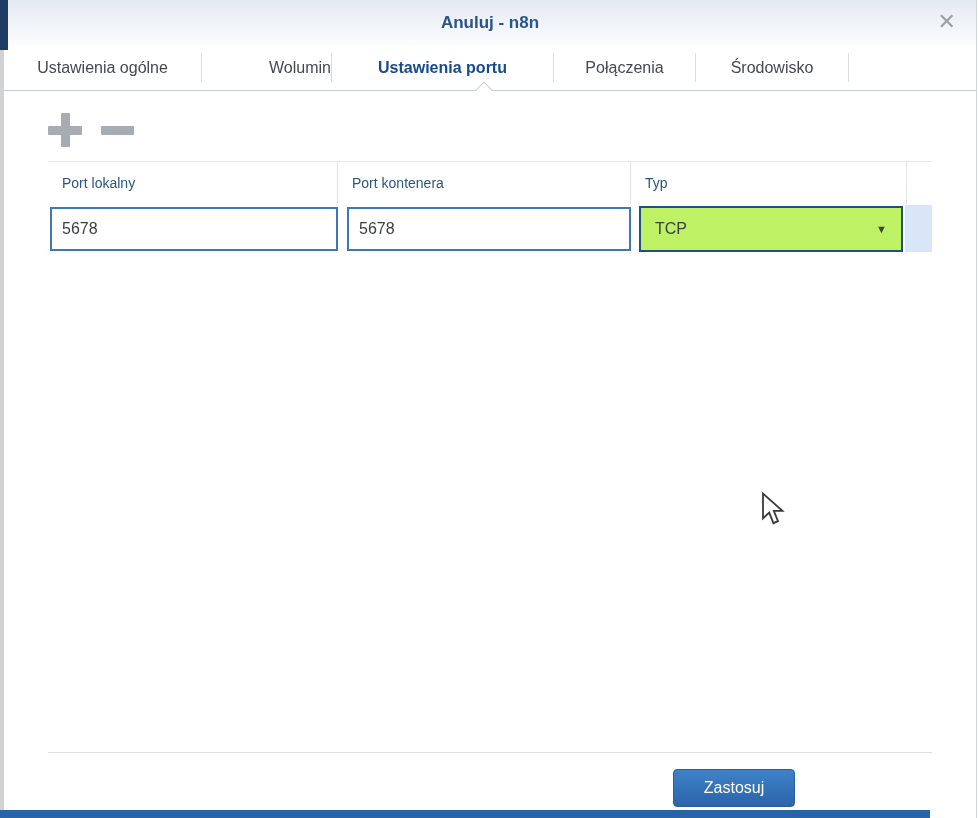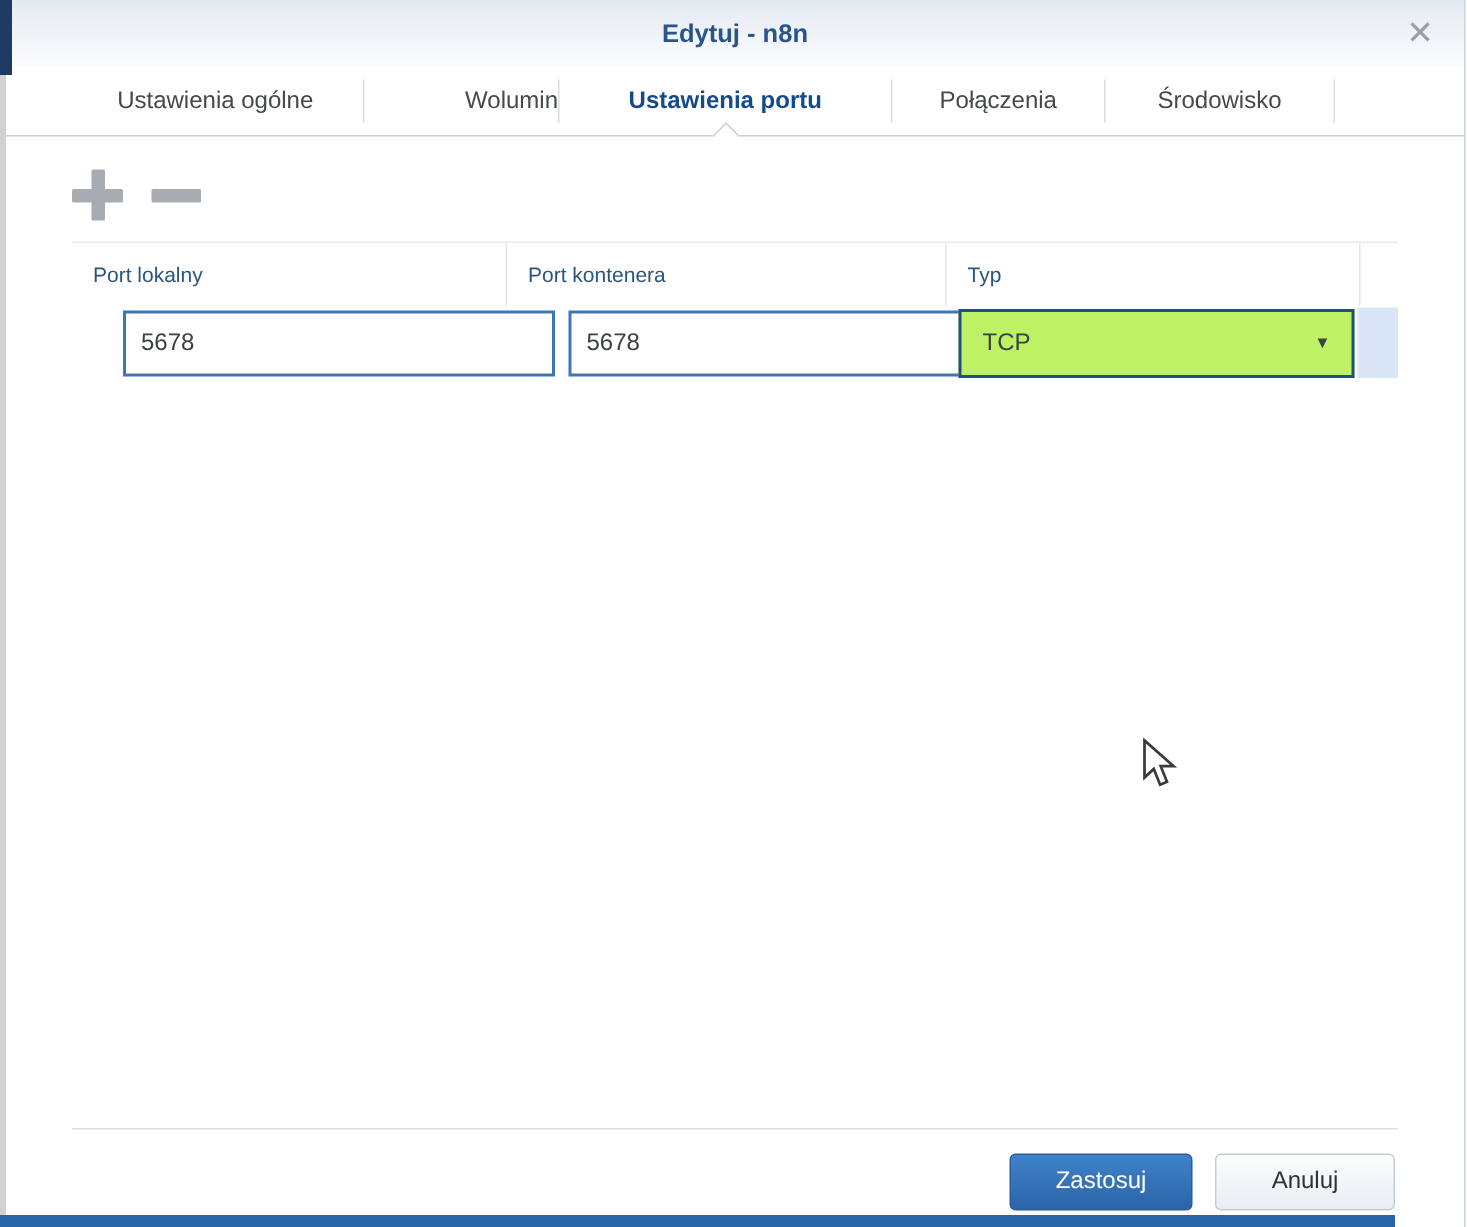--- a/index.html
+++ b/index.html
@@ -19,21 +19,21 @@
             border-right:1px solid #ccd4dd; }
 
   .titlebar { position:absolute; left:0; top:0; width:100%; height:45px;
               background:linear-gradient(#e4eaf2,#fbfcfe); }
   .title { text-align:center; line-height:45px; font-size:17px; font-weight:bold; color:#2a5588; }
   .close { position:absolute; right:20px; top:7px; font-size:22px; line-height:30px;
            color:#9aa0a5; cursor:pointer; font-weight:400; }
 
   
   .tabbar { position:absolute; left:0; top:45px; width:100%; height:46px; background:#fff;
-            border-bottom:1px solid #c8ced5; display:flex; align-items:stretch; padding-left:41px; }
+            border-bottom:1px solid #c8ced5; display:flex; align-items:stretch; }
   .tab { display:flex; align-items:center; justify-content:center; font-size:16px; color:#45494e; cursor:pointer; }
   .tab.active { color:#164a8c; font-weight:bold; }
   .tabsep { width:1px; background:#d9dde2; margin:8px 0; }
   .t1 { width:197px; } .t2 { width:129px;justify-content:flex-end; } .t3 { width:221px; } .t4 { width:141px; } .t5 { width:152px; }
   .notch { position:absolute; left:474px; top:84px; width:12px; height:12px; background:#fff;
            border-left:1px solid #c8ced5; border-top:1px solid #c8ced5; transform:rotate(45deg); z-index:2; }
 
   
   .btn-add { position:absolute; left:44px; top:113px; width:34px; height:34px; cursor:pointer; }
   .btn-add .bar-h { position:absolute; left:0; top:13px; width:34px; height:9px; background:#a7acb2; border-radius:1px; }
@@ -43,21 +43,21 @@
 
   
   .table-topline { position:absolute; left:44px; top:161px; width:884px; height:1px; background:#e7e9ec; }
   .col-header { position:absolute; top:162px; height:42px; line-height:42px; padding-left:14px;
                 font-size:14px; color:#2a567f; border-right:1px solid #e2e5e9; }
   .ch1 { left:44px;  width:290px; }
   .ch2 { left:334px; width:293px; }
   .ch3 { left:627px; width:276px; }
 
   .port-input { position:absolute; top:207px; height:44px; border:2px solid #3e77b5; background:#fff;
-                font-size:16px; color:#3c4043; padding:15px 10px; font-family:"Liberation Sans", sans-serif;margin-left:32px; }
+                font-size:16px; color:#3c4043; padding:15px 10px; font-family:"Liberation Sans", sans-serif; }
   .in1 { left:46px;  width:288px; }
   .in2 { left:343px; width:284px; }
   .dropdown { position:absolute; left:635px; top:206px; width:264px; height:46px; border:2px solid #20507e;
               background:#bef264; display:flex; align-items:center; justify-content:space-between;
               padding:0 14px; font-size:16px; color:#3c4043; cursor:pointer; }
   .dd-arrow { font-size:11px; color:#3f4347; }
   .row-highlight { position:absolute; left:901px; top:205px; width:27px; height:47px; background:#d9e6f7; }
 
   
   .footer-line { position:absolute; left:44px; top:752px; width:884px; height:1px; background:#dadde1; }
@@ -73,21 +73,21 @@
 </style>
 </head>
 <body>
 
 <div class="bg-gray-sliver"></div>
 <div class="bg-navy-corner"></div>
 
 <div class="dialog">
 
   <div class="titlebar">
-    <div class="title">Edytuj - n8n</div>
+    <div class="title">Anuluj - n8n</div>
     <span class="close">✕</span>
   </div>
 
   <div class="tabbar">
     <div class="tab t1">
       <span>Ustawienia ogólne</span>
     </div>
     <div class="tabsep"></div>
     <div class="tab t2">
       <span>Wolumin</span>
@@ -125,21 +125,20 @@
 
   <input class="port-input in1" type="text" value="5678" style="">
   <input class="port-input in2" type="text" value="5678" style="">
   <div class="dropdown">
     <span>TCP</span>
     <span class="dd-arrow">▼</span>
   </div>
 
   <div class="footer-line"></div>
   <div class="btn btn-apply">Zastosuj</div>
-  <div class="btn btn-cancel">Anuluj</div>
 
 </div>
 
 <div class="bg-bottom-strip"></div>
 
 <svg class="cursor" width="28" height="34" viewBox="0 0 14 17">
   <path d="M1.5,0.8 L1.5,13.2 L4.6,10.3 L6.7,15.6 L9.0,14.6 L6.9,9.4 L11.2,9.4 Z" fill="#ffffff" stroke="#3a3a3a" stroke-width="0.9" stroke-linejoin="miter"></path>
 </svg>
 
 </body></html>

